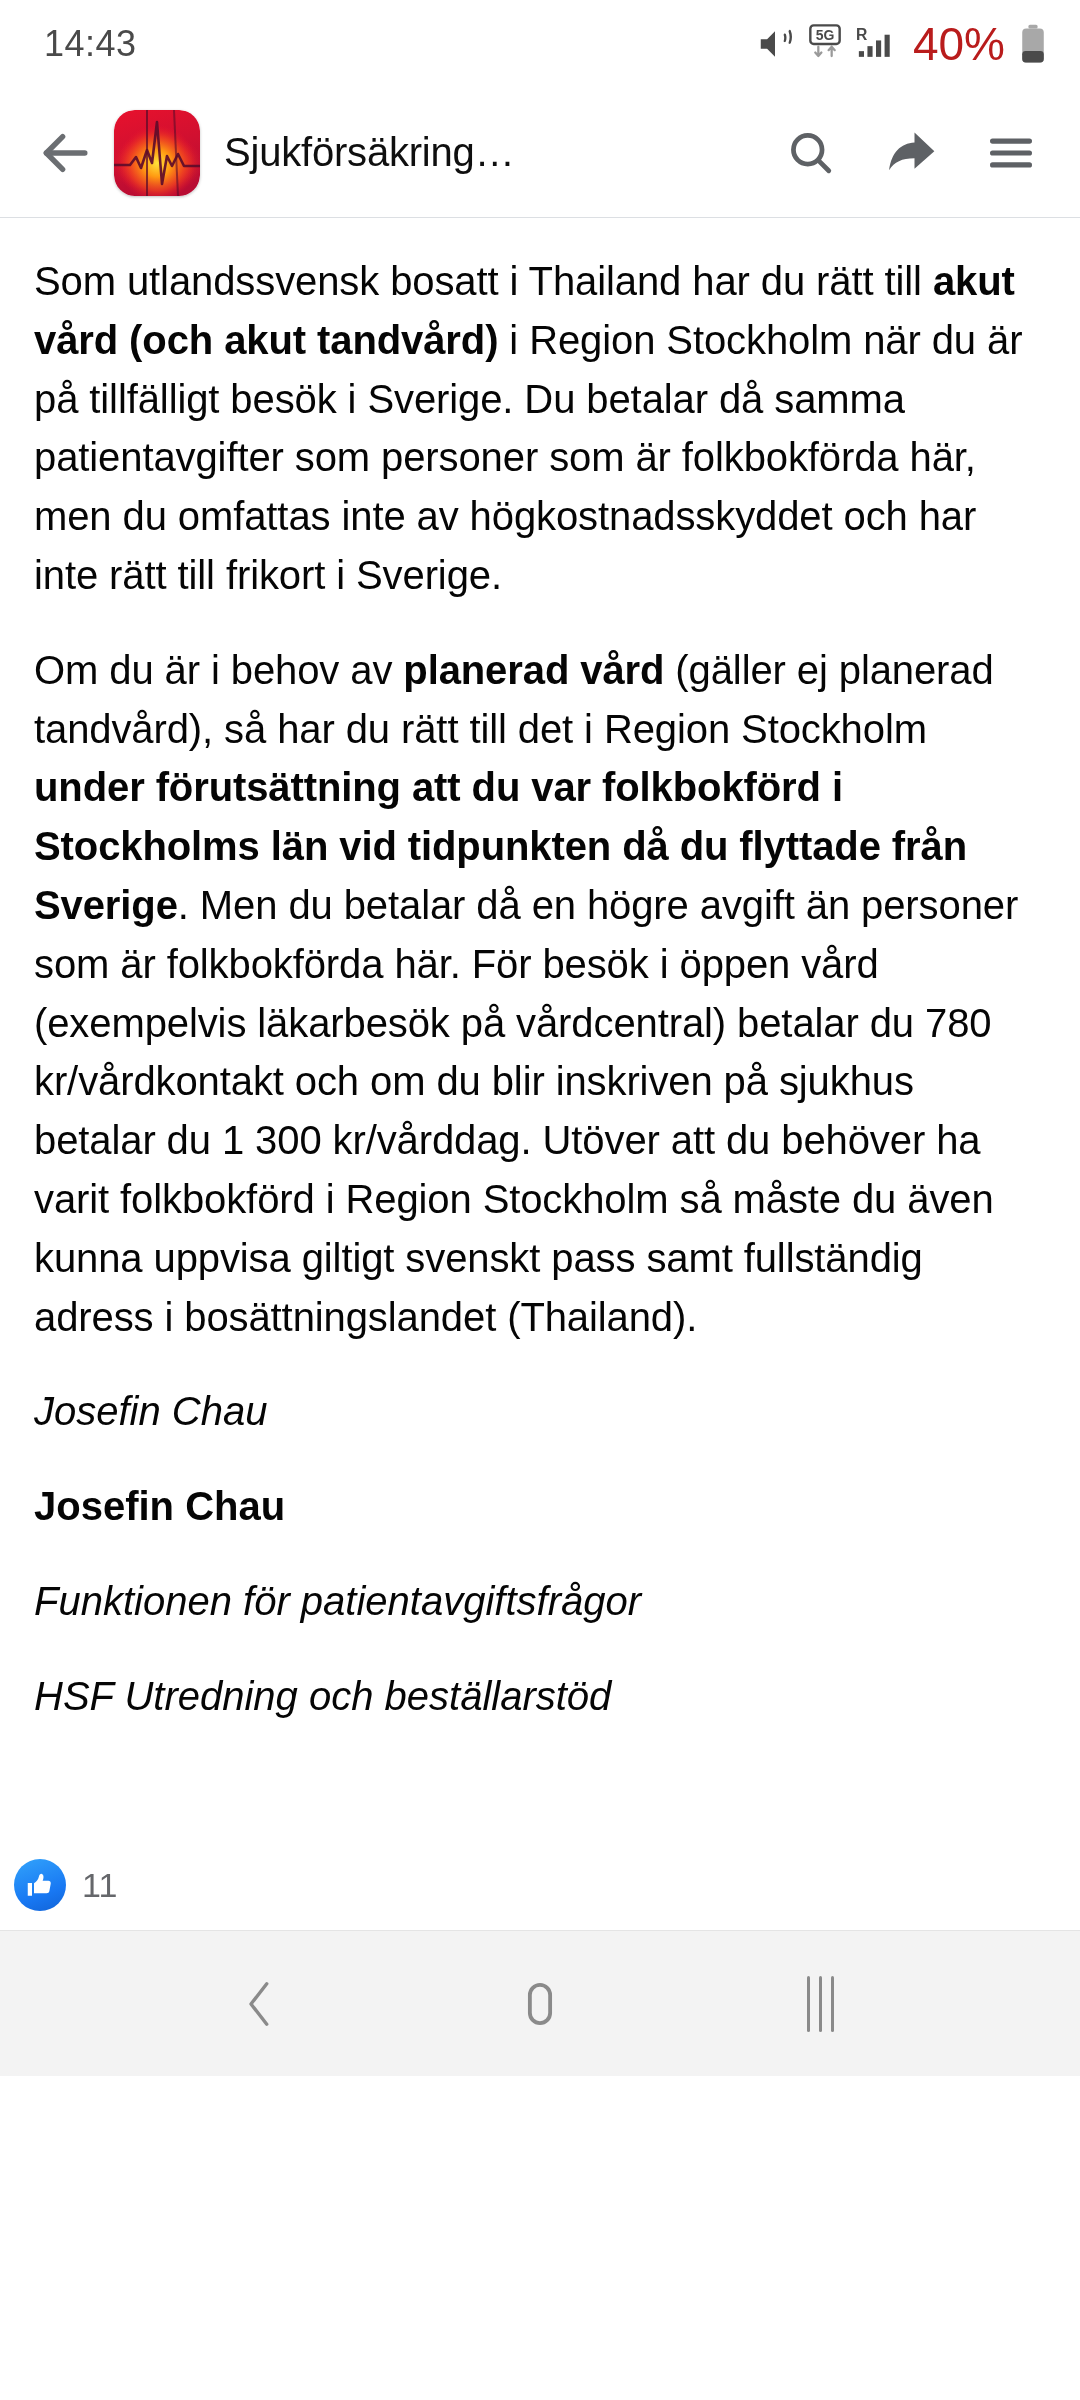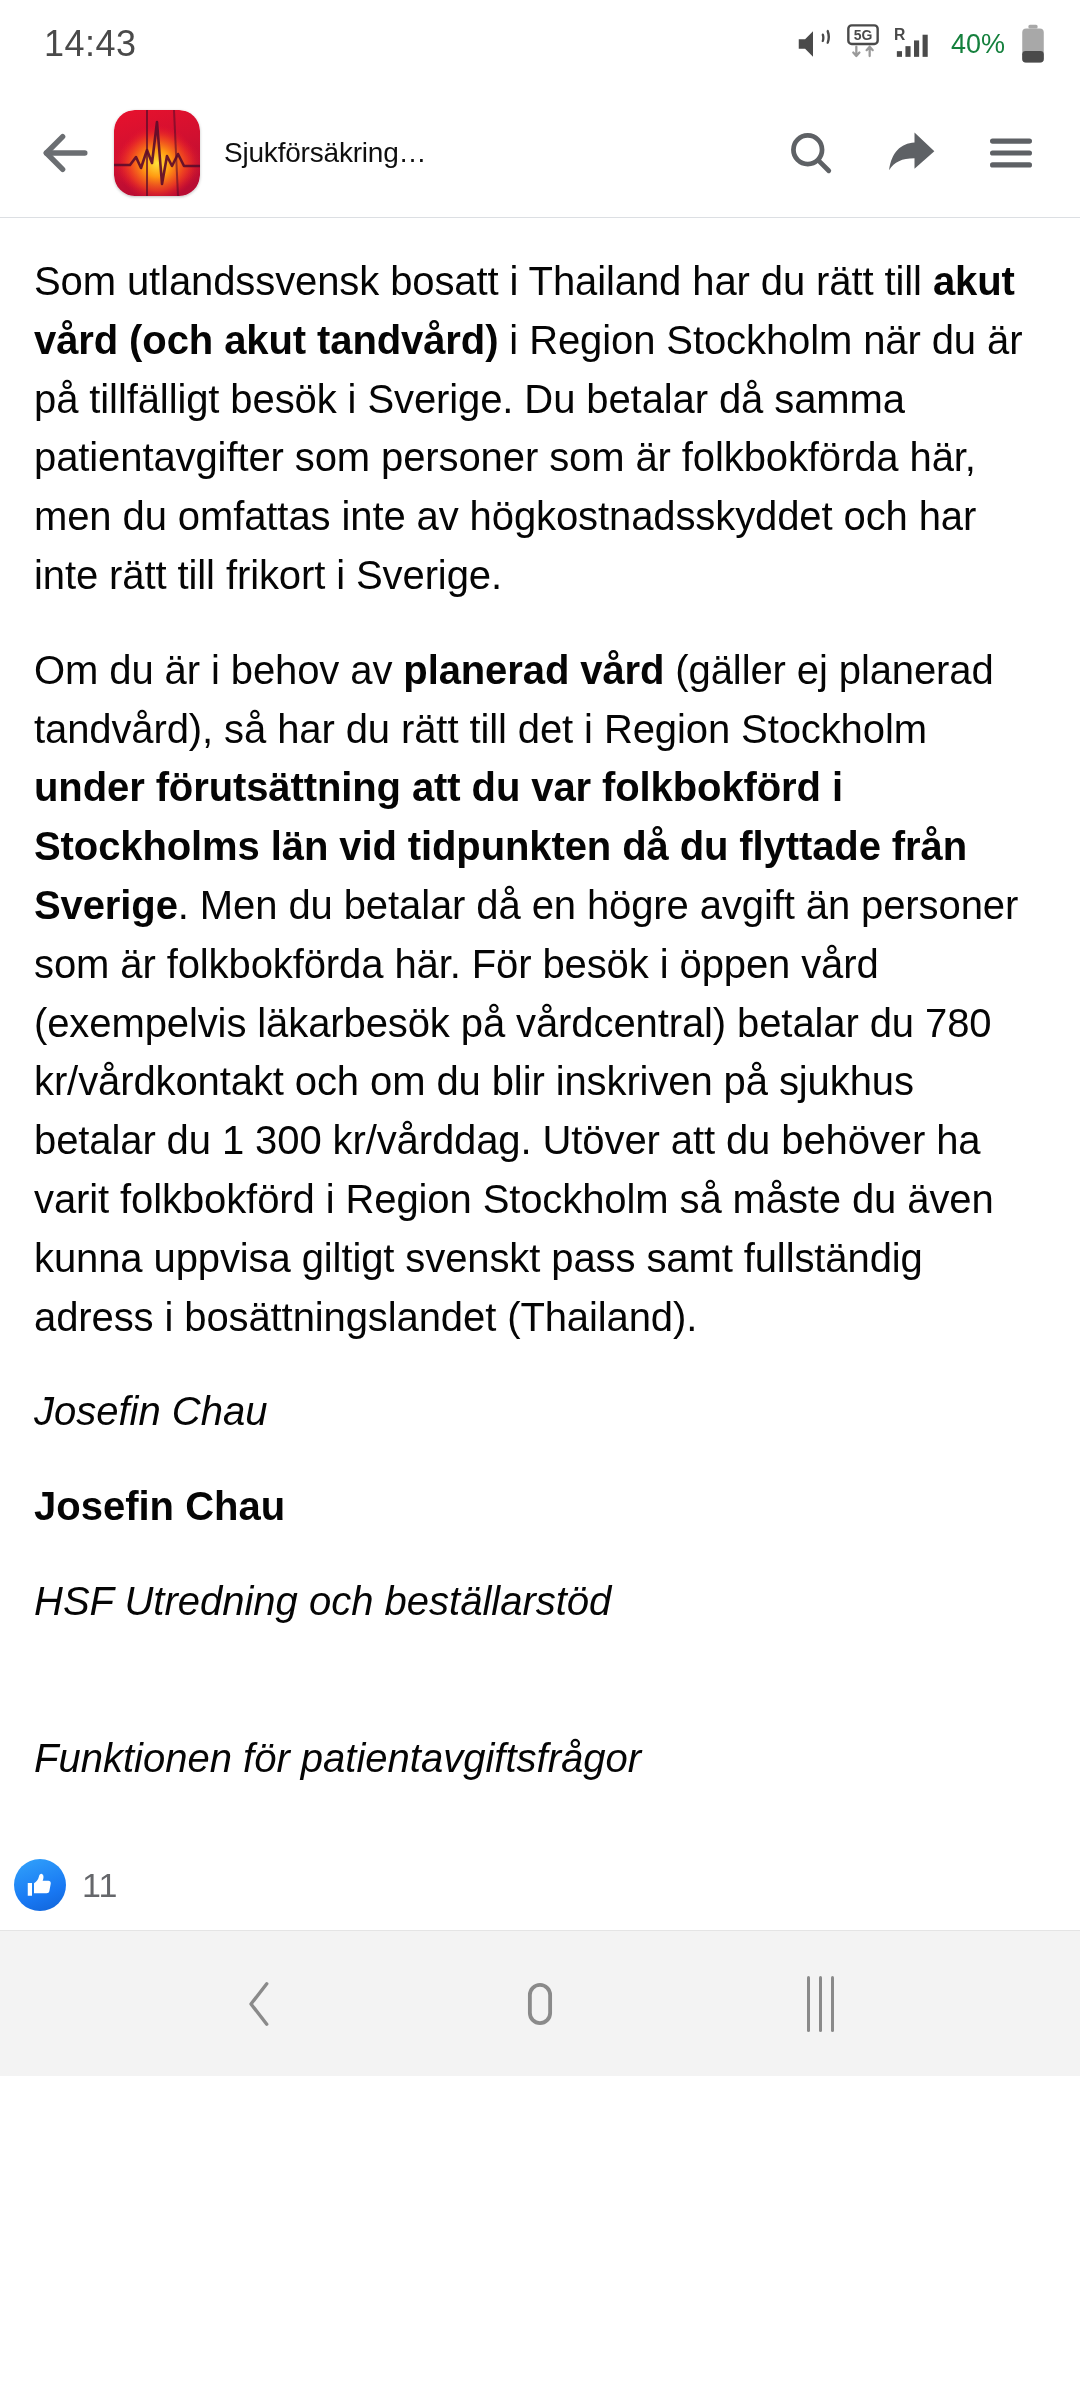--- a/index.html
+++ b/index.html
@@ -15,38 +15,38 @@
   
   .statusbar {
     height:88px; flex:0 0 88px;
     display:flex; align-items:center; justify-content:space-between;
     padding:0 34px 0 44px;
     background:#ffffff;
   }
   .status-time { font-size:36px; color:#4a4a4a; letter-spacing:.5px; font-weight:400; }
   .status-right { display:flex; align-items:center; gap:13px; }
   .si { display:flex; align-items:center; justify-content:center; color:#8b5cf6; }
-  .battery-pct { font-size:27px; color:#15803d; margin-left:4px; margin-right:2px; }
+  .battery-pct { font-size:46px; color:#b91c1c; margin-left:4px; margin-right:2px; }
 
   
   .appbar {
     height:130px; flex:0 0 130px;
     display:flex; align-items:center;
     padding:0 30px 0 26px;
     background:#ffffff;
     border-bottom:1px solid #dcdfe3;
   }
   .icon-btn { width:78px; height:78px; display:flex; align-items:center; justify-content:center; flex:0 0 auto; cursor:pointer; }
   .app-icon {
     width:86px; height:86px; border-radius:21px; margin-left:10px; margin-right:24px;
     flex:0 0 auto; overflow:hidden; position:relative;
     box-shadow:0 1px 3px rgba(0,0,0,.25);
   }
   .app-title {
-    font-size:28px; color:#0f0f0f; font-weight:400;
+    font-size:40px; color:#0f0f0f; font-weight:400;
     white-space:nowrap; overflow:hidden; flex:1 1 auto;
     letter-spacing:-.2px;
   }
   .appbar-actions { display:flex; align-items:center; gap:22px; flex:0 0 auto; }
 
   
   .content {
     flex:1 1 auto;
     padding:34px 34px 0 34px;
     overflow:hidden;
@@ -208,22 +208,22 @@
     </div>
   </div>
 
   <div class="content">
 
     <p class="para" id="p1"><span>Som utlandssvensk bosatt i Thailand har du rätt till </span><b>akut vård (och akut tandvård)</b><span> i Region  Stockholm när du är på tillfälligt besök i Sverige. Du betalar då samma patientavgifter som personer som är folkbokförda här, men du omfattas inte av högkostnadsskyddet och har inte rätt till frikort i Sverige.</span></p>
     <p class="para" id="p2"><span>Om du är i behov av </span><b>planerad vård</b><span> (gäller ej planerad tandvård), så har du rätt till det i Region Stockholm </span><b>under förutsättning att du var folkbokförd i Stockholms län vid tidpunkten då du flyttade från Sverige</b><span>. Men du betalar då en högre avgift än personer som är folkbokförda här. För besök i öppen vård (exempelvis läkarbesök på vårdcentral) betalar du 780 kr/vårdkontakt och om du blir inskriven på sjukhus betalar du     1 300 kr/vårddag. Utöver att du behöver ha varit  folkbokförd i Region Stockholm så måste du även kunna uppvisa giltigt svenskt pass samt fullständig adress i bosättningslandet (Thailand).</span></p>
 
     <p class="sig ital">Josefin Chau</p>
     <p class="sig bold">Josefin Chau</p>
+    <p class="sig ital">Funktionen för patientavgiftsfrågor</p>
     <p class="sig ital gap-lg">HSF Utredning och beställarstöd</p>
-    <p class="sig ital">Funktionen för patientavgiftsfrågor</p>
 
     <p class="sig bold">Mvh</p>
 
   </div>
 
   <div class="reactions">
     <div class="react-left">
       <span class="like-badge">
         <svg width="30" height="30" viewBox="0 0 24 24" fill="#ffffff">
           <path d="M2.2 10.4h3.4v10.2H2.2z" rx="1"></path>

